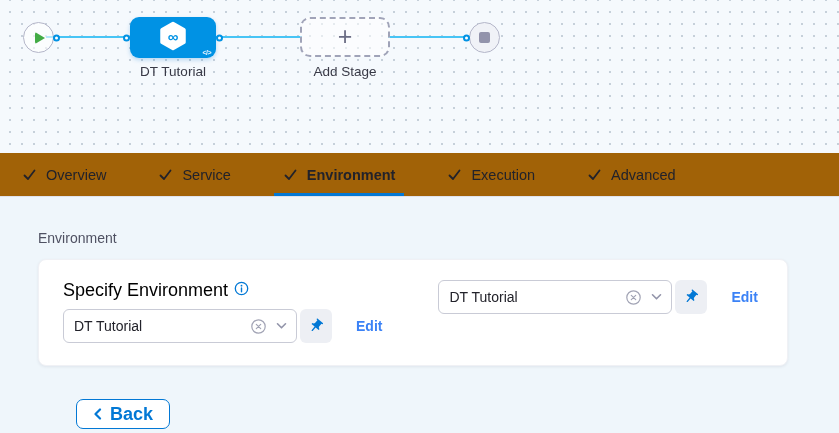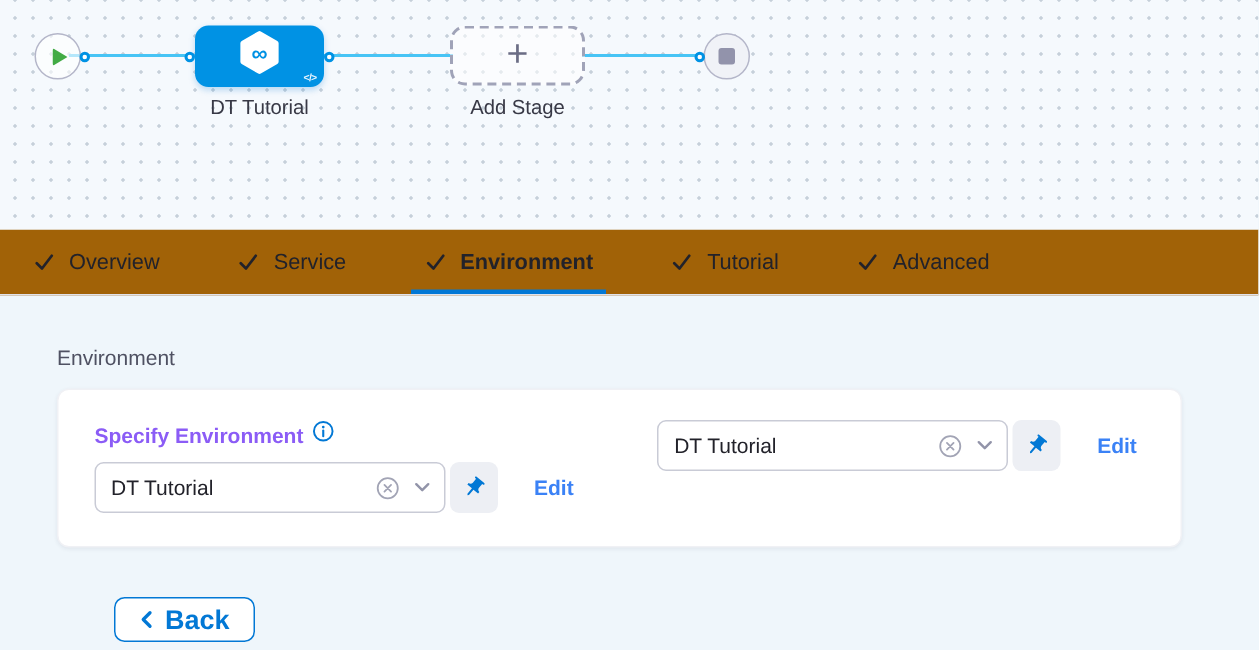--- a/index.html
+++ b/index.html
@@ -86,21 +86,21 @@
   .section-heading { font-size:14px; color:#4f5162; }
   .card {
     margin-top:13px; width:750px; background:#fff; border-radius:8px;
     border:1px solid #f0f1f5;
     box-shadow:0 1px 3px rgba(40,41,61,0.08);
     padding:20px 24px 22px 24px;
     display:flex; align-items:flex-start;
   }
   .field-block-2 { margin-left:28px; }
   .field-label-row { display:flex; align-items:center; gap:6px; margin-bottom:8px; }
-  .field-label { font-size:14px; color:#8b5cf6;font-weight:bold; }
+  .field-label { font-size:18px; color:#000000; }
   .field-row { display:flex; align-items:center; }
   .combo {
     width:234px; height:34px; background:#fff;
     border:1px solid #c9cbd6; border-radius:6px;
     display:flex; align-items:center; padding:0 9px 0 10px;
   }
   .combo-input {
     flex:1; min-width:0; border:none; outline:none; background:rgba(0,0,0,0);
     font-family:"Liberation Sans", sans-serif; font-size:14px; color:#22222a;
   }
@@ -180,21 +180,21 @@
   <div class="tab active">
     <svg width="15" height="15" viewBox="0 0 15 15">
         <path d="M2.5 8.5 L6 12 L12.5 3.5" fill="none" stroke="#22222a" stroke-width="1.8" stroke-linecap="round" stroke-linejoin="round"></path>
       </svg>
     <span>Environment</span>
   </div>
   <div class="tab">
     <svg width="15" height="15" viewBox="0 0 15 15">
         <path d="M2.5 8.5 L6 12 L12.5 3.5" fill="none" stroke="#22222a" stroke-width="1.8" stroke-linecap="round" stroke-linejoin="round"></path>
       </svg>
-    <span>Tutorial</span>
+    <span>Execution</span>
   </div>
   <div class="tab">
     <svg width="15" height="15" viewBox="0 0 15 15">
         <path d="M2.5 8.5 L6 12 L12.5 3.5" fill="none" stroke="#22222a" stroke-width="1.8" stroke-linecap="round" stroke-linejoin="round"></path>
       </svg>
     <span>Advanced</span>
   </div>
 </div>
 
 <div class="content">

